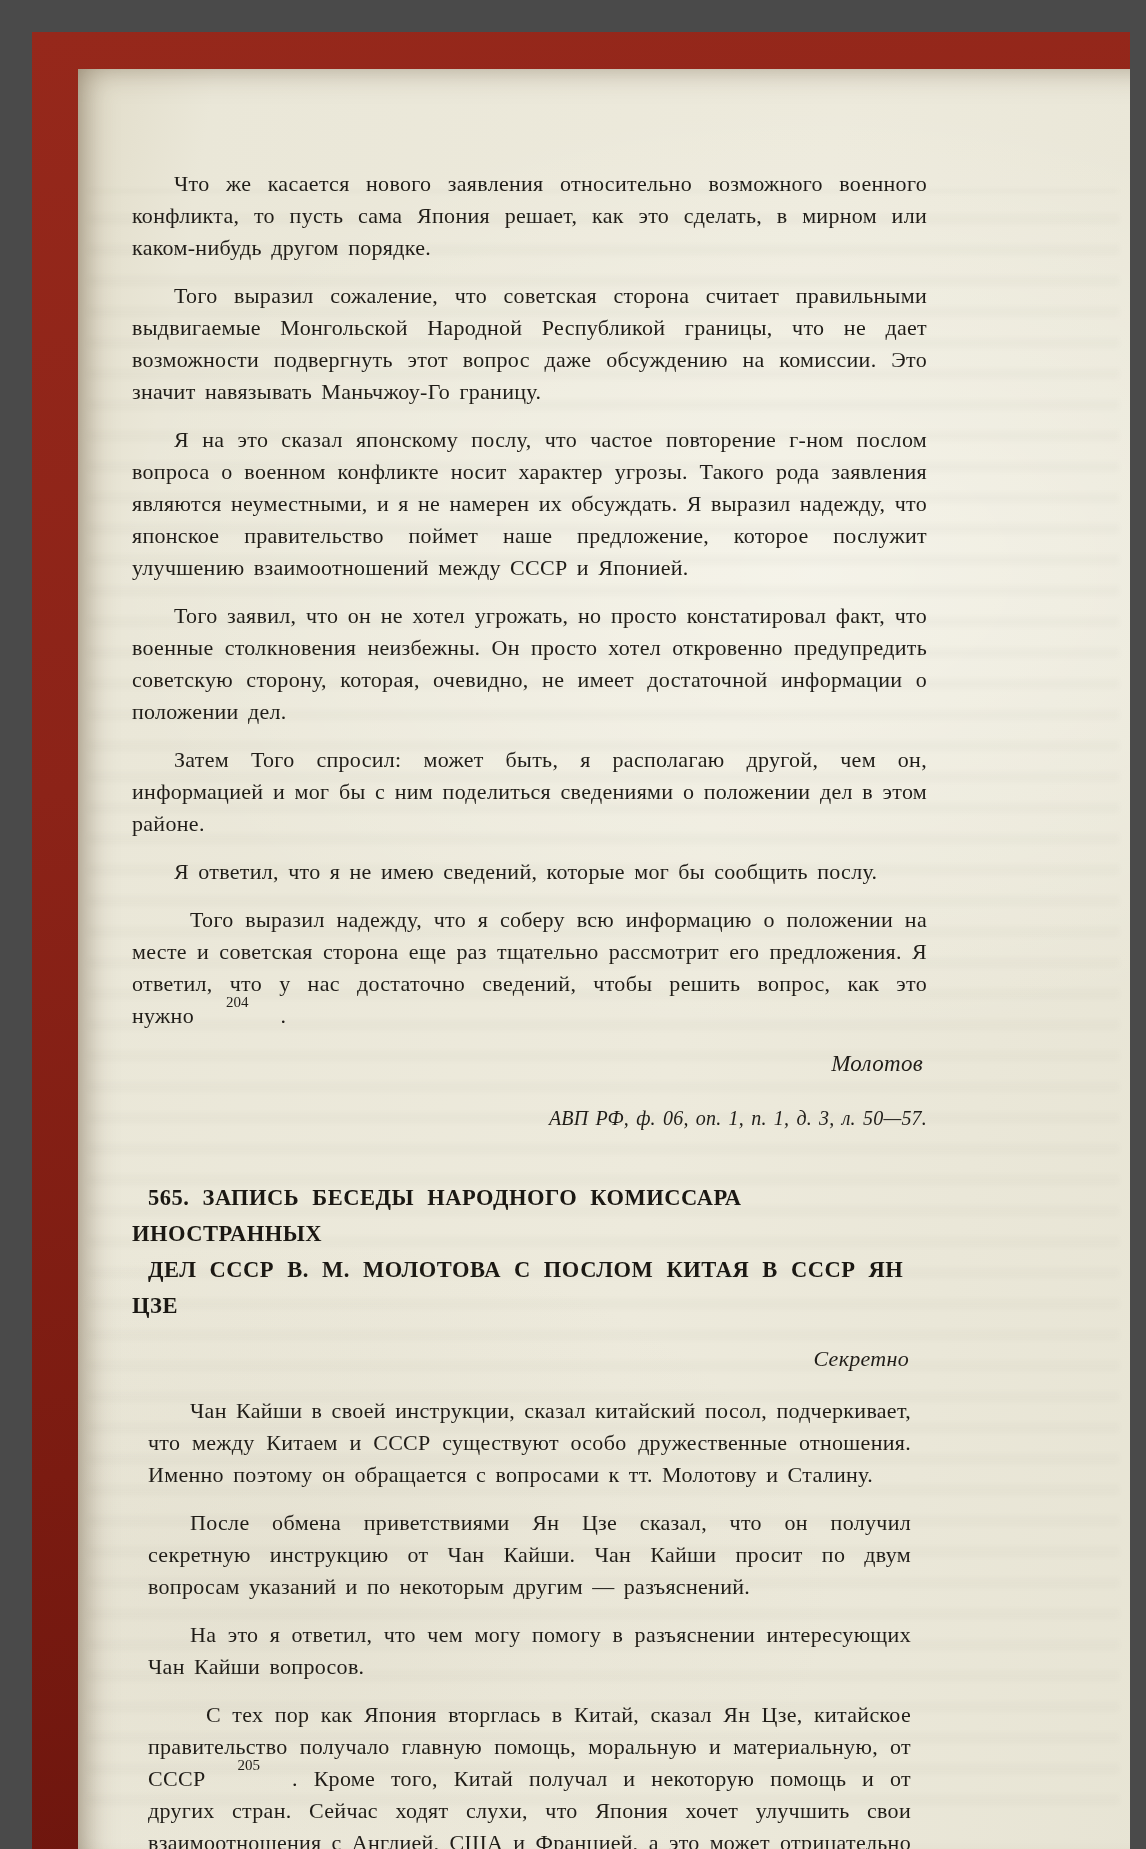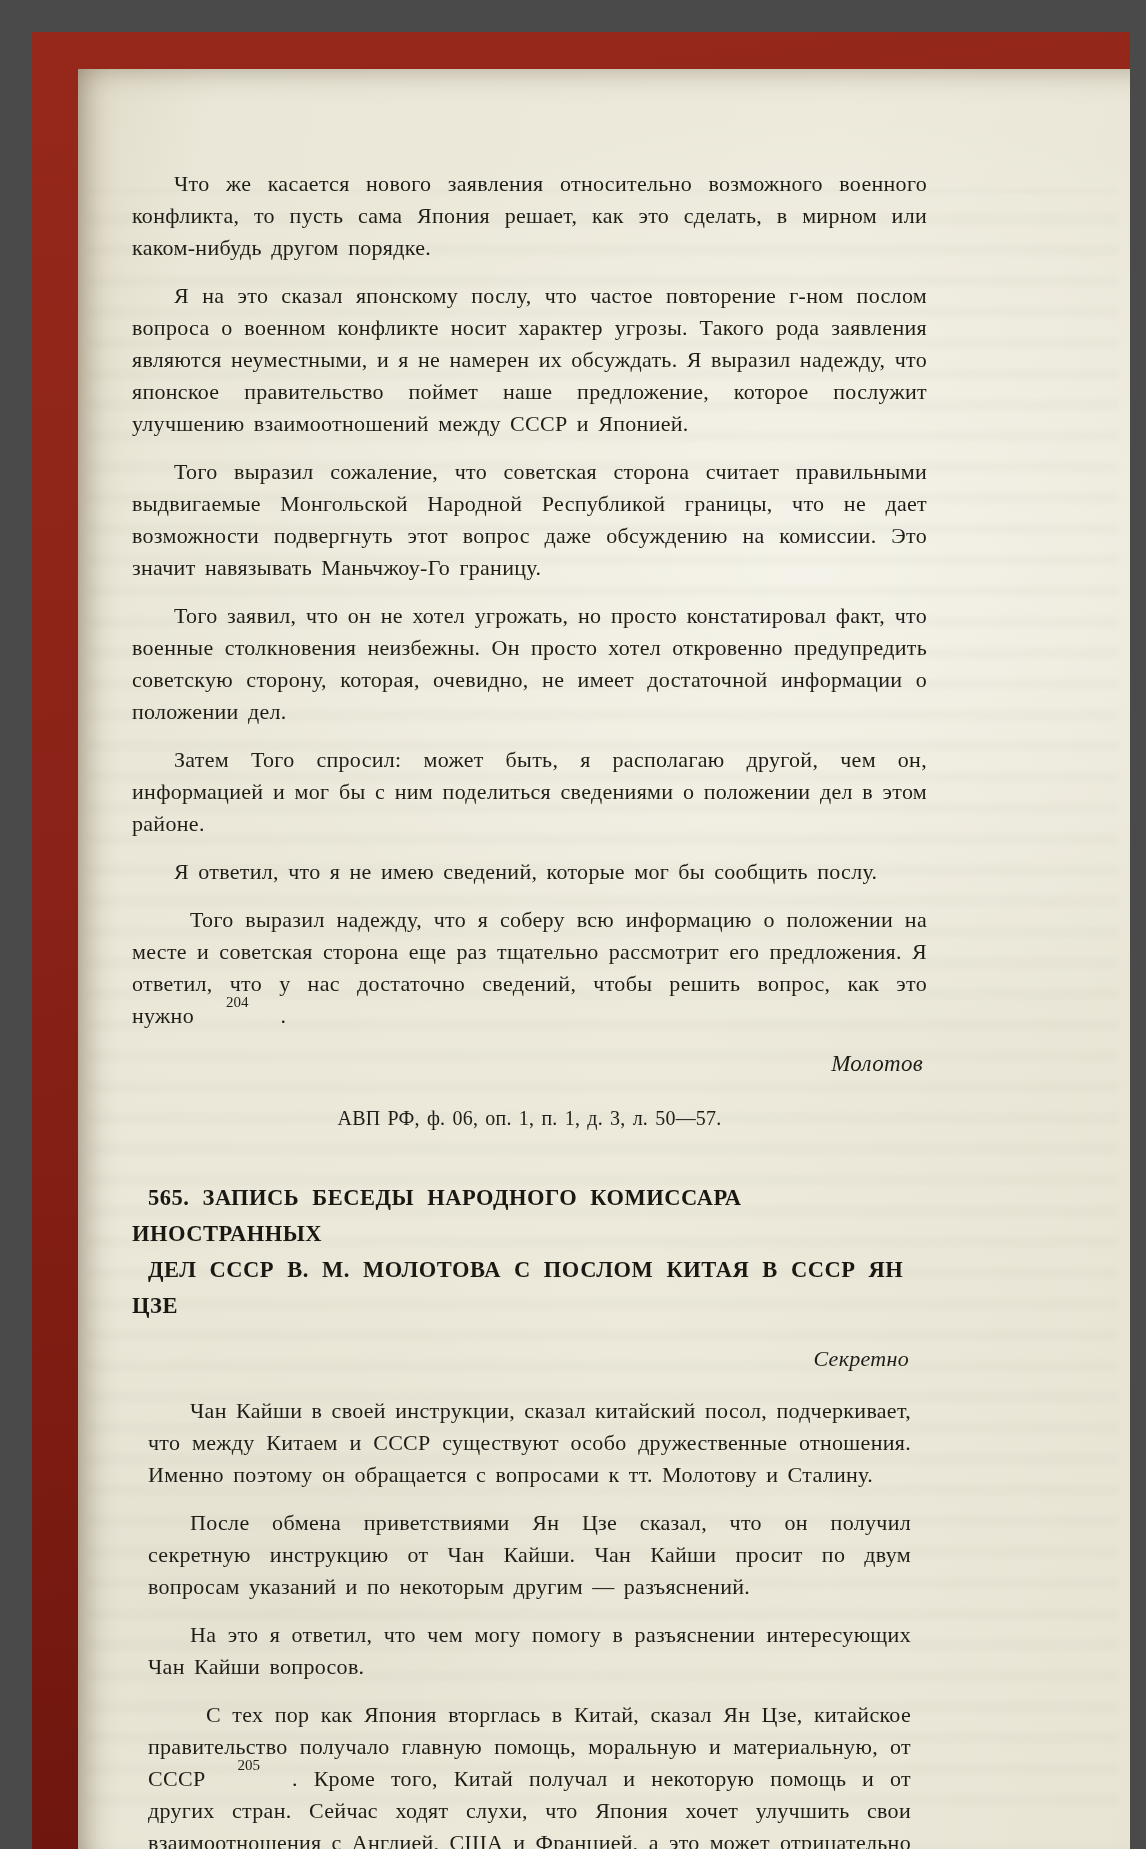--- a/index.html
+++ b/index.html
@@ -57,23 +57,24 @@
   .signature {
     margin-top:14px;
     text-align:right;
     font-style:italic;
     font-size:23px;
     padding-right:4px;
   }
 
   .archive {
     margin-top:22px;
+    font-style:italic;
     font-size:20px;
     letter-spacing:.2px; word-spacing:2px;
-    text-align:center;
+    text-align:right;
     text-indent:0;
   }
 
   .doc-heading {
     margin-top:46px;
     font-weight:bold;
     font-size:22.5px;
     line-height:36px;
     letter-spacing:.5px; word-spacing:7px;
     text-align:left;
@@ -100,22 +101,22 @@
 </head>
 <body>
 
 <div class="scan">
   <div class="paper">
 
     <div class="content">
 
       <div>
         <p class="para">Что же касается нового заявления относительно возможного военного конфликта, то пусть сама Япония решает, как это сделать, в мирном или каком-нибудь другом порядке.</p>
+        <p class="para">Того выразил сожаление, что советская сторона считает правильными выдвигаемые Монгольской Народной Республикой границы, что не дает возможности подвергнуть этот вопрос даже обсуждению на комиссии. Это значит навязывать Маньчжоу-Го границу.</p>
         <p class="para">Я на это сказал японскому послу, что частое повторение г-ном послом вопроса о военном конфликте носит характер угрозы. Такого рода заявления являются неуместными, и я не намерен их обсуждать. Я выразил надежду, что японское правительство поймет наше предложение, которое послужит улучшению взаимоотношений между СССР и Японией.</p>
-        <p class="para">Того выразил сожаление, что советская сторона считает правильными выдвигаемые Монгольской Народной Республикой границы, что не дает возможности подвергнуть этот вопрос даже обсуждению на комиссии. Это значит навязывать Маньчжоу-Го границу.</p>
         <p class="para">Того заявил, что он не хотел угрожать, но просто констатировал факт, что военные столкновения неизбежны. Он просто хотел откровенно предупредить советскую сторону, которая, очевидно, не имеет достаточной информации о положении дел.</p>
         <p class="para">Затем Того спросил: может быть, я располагаю другой, чем он, информацией и мог бы с ним поделиться сведениями о положении дел в этом районе.</p>
         <p class="para">Я ответил, что я не имею сведений, которые мог бы сообщить послу.</p>
         <p class="para"><span>Того выразил надежду, что я соберу всю информацию о положении на месте и советская сторона еще раз тщательно рассмотрит его предложения. Я ответил, что у нас достаточно сведений, чтобы решить вопрос, как это нужно</span><sup class="fn">204</sup><span>.</span></p>
 
         <div class="signature">Молотов</div>
         <div class="archive">АВП РФ, ф. 06, оп. 1, п. 1, д. 3, л. 50—57.</div>
       </div>
 
       <div>

